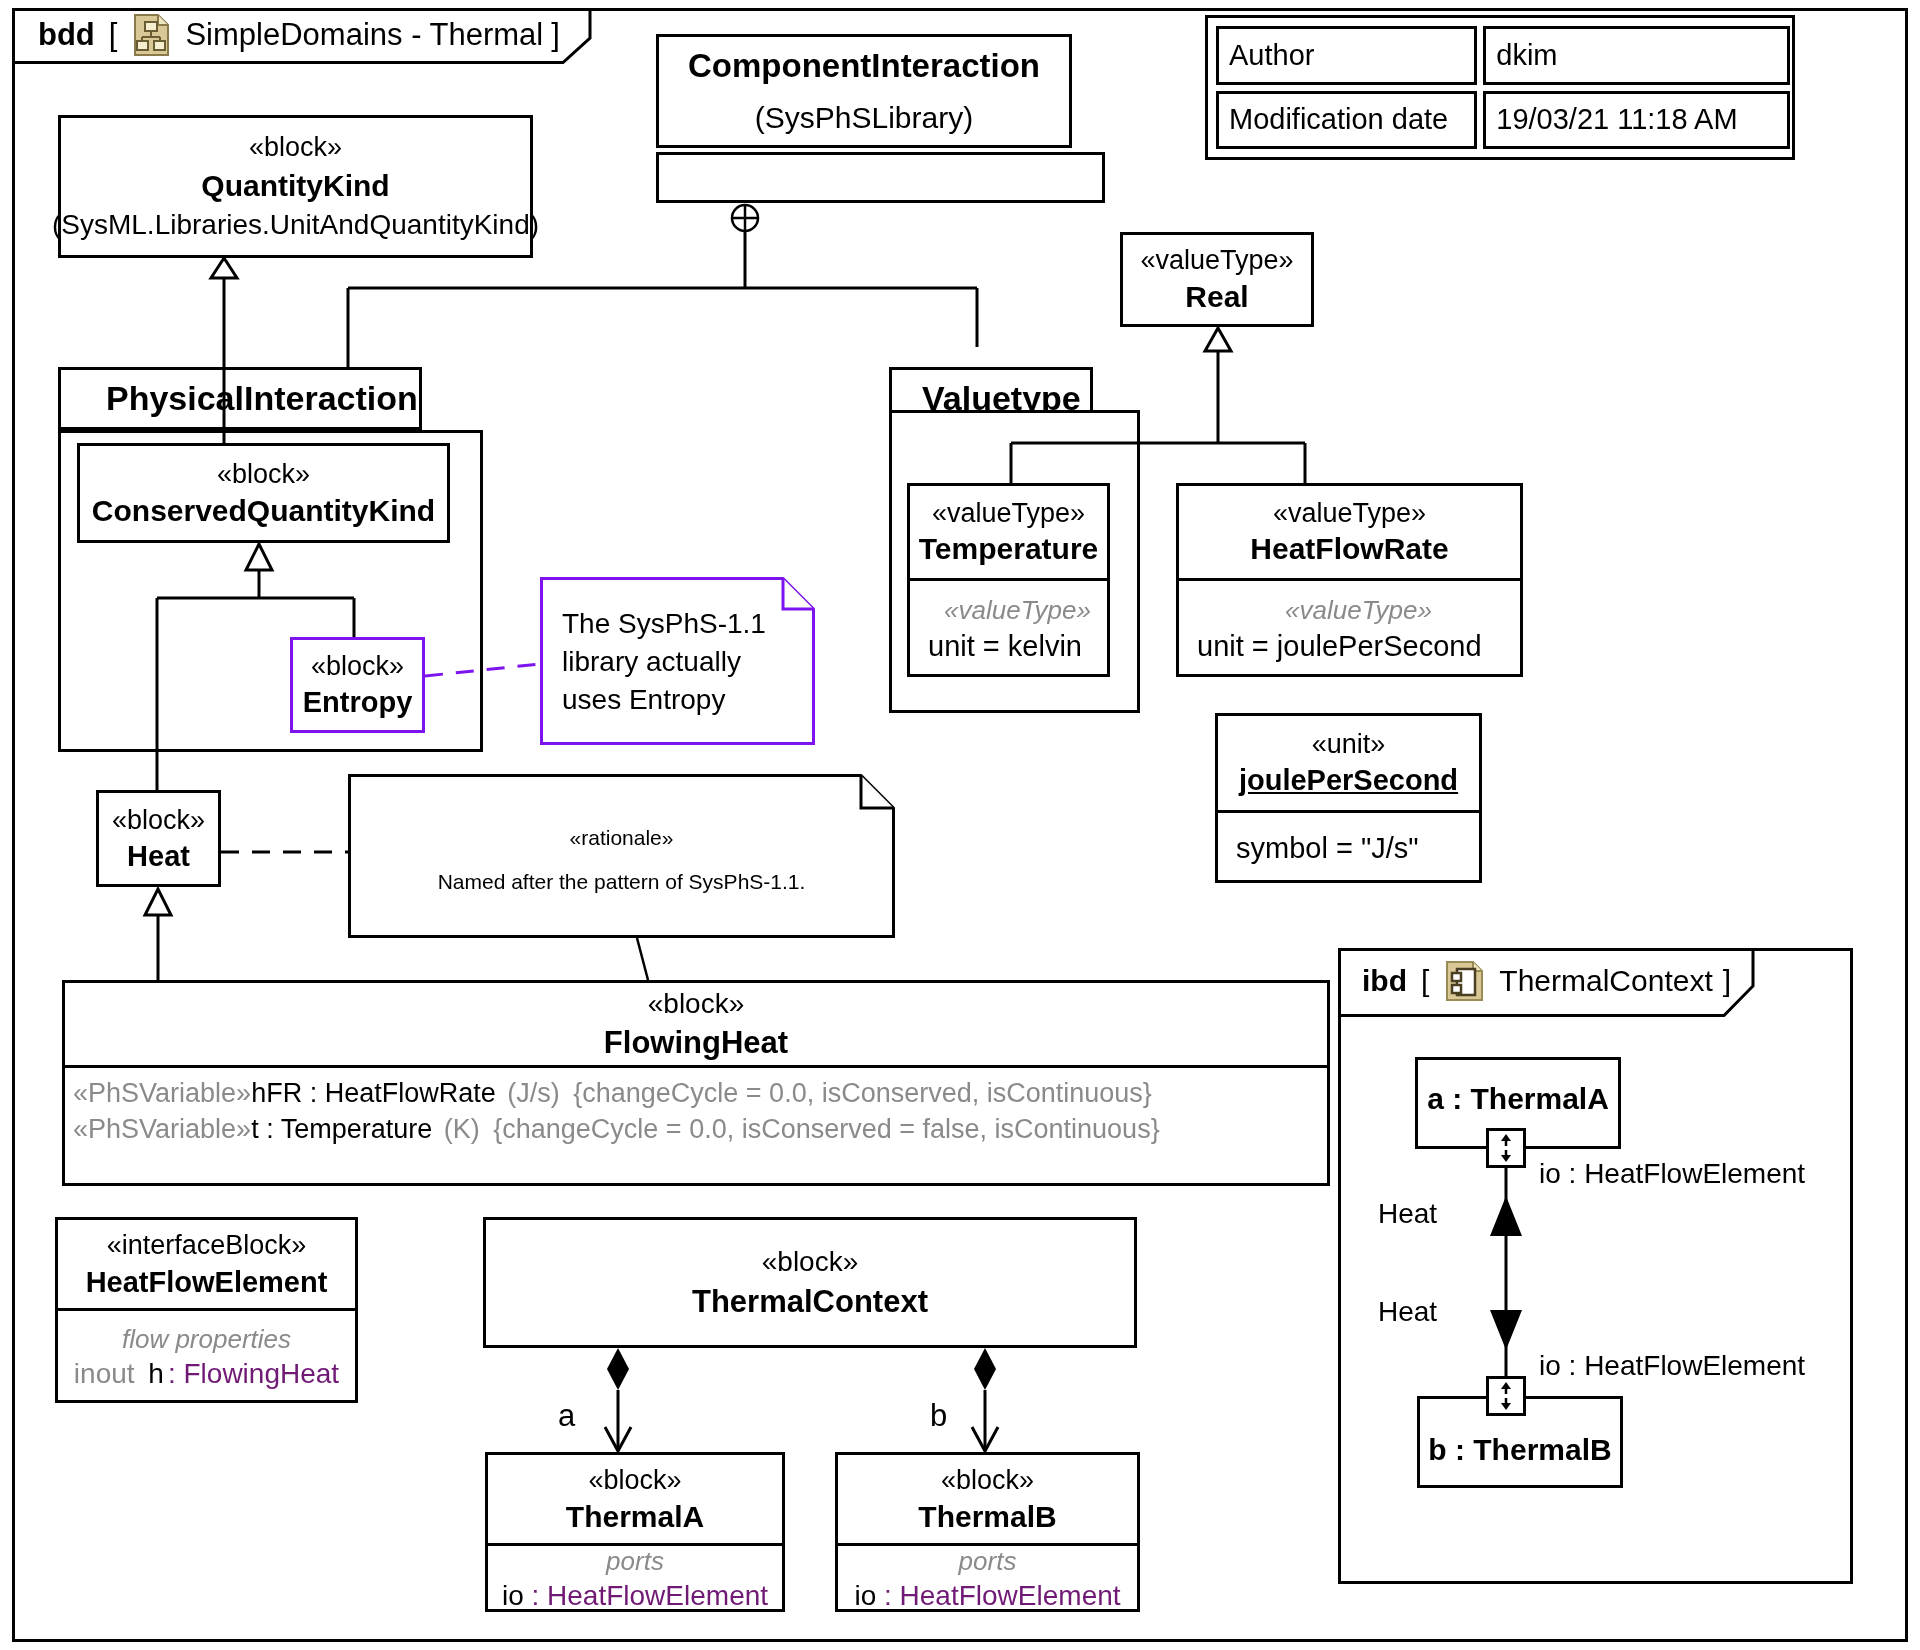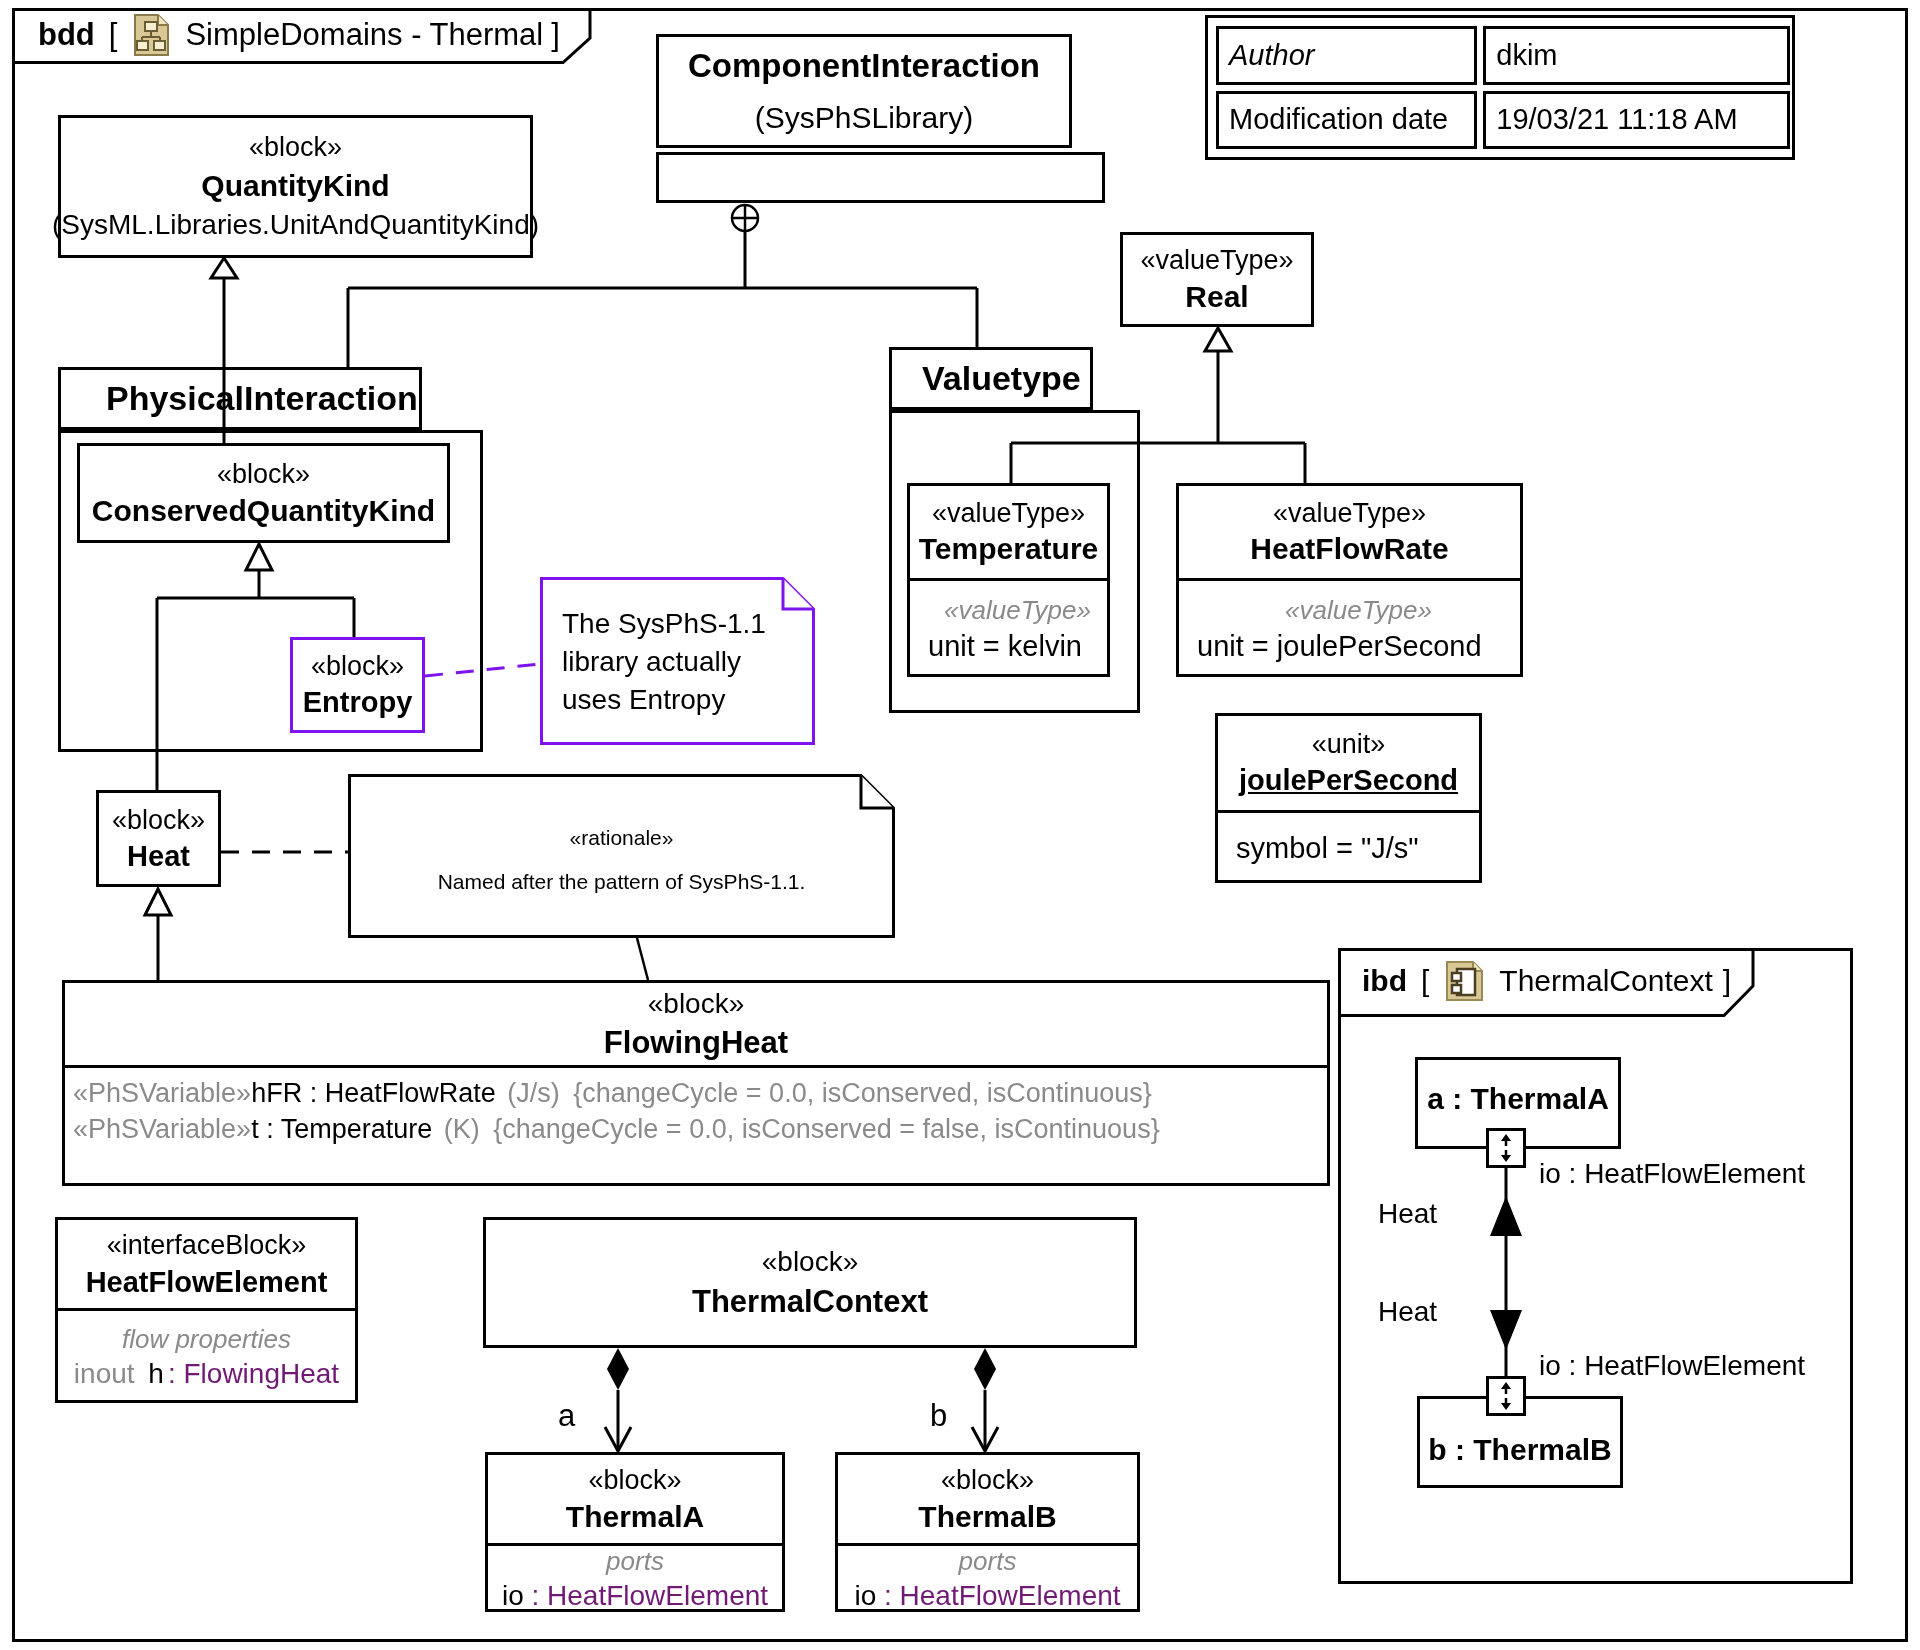--- a/index.html
+++ b/index.html
@@ -50,21 +50,21 @@
           <rect x="6" y="28" width="11" height="9" fill="#f5eed0" stroke="#6b5d33" stroke-width="2"></rect>
           <rect x="23" y="28" width="11" height="9" fill="#f5eed0" stroke="#6b5d33" stroke-width="2"></rect>
         </svg>
       </span>
       <span>SimpleDomains - Thermal</span>
       <span style="margin-left:-6px;">]</span>
     </div>
   </div>
 
   <div class="box" style="left:1205px;top:15px;width:590px;height:145px;padding:8px;display:grid;grid-template-columns:46% 54%;grid-template-rows:1fr 1fr;gap:6px;">
-    <div style="border:3px solid #000;display:flex;align-items:center;padding-left:10px;font-size:29px;font-style:italic;">Author</div>
+    <div style="border:3px solid #000;display:flex;align-items:center;padding-left:10px;font-size:29px;">Author</div>
     <div style="border:3px solid #000;display:flex;align-items:center;padding-left:10px;font-size:29px;">dkim</div>
     <div style="border:3px solid #000;display:flex;align-items:center;padding-left:10px;font-size:29px;">Modification date</div>
     <div style="border:3px solid #000;display:flex;align-items:center;padding-left:10px;font-size:29px;">19/03/21 11:18 AM</div>
   </div>
 
   <div class="box col" style="left:58px;top:115px;width:475px;height:143px;gap:6px;">
     <span class="stereo">«block»</span>
     <span class="bname">QuantityKind</span>
     <span class="lib">(SysML.Libraries.UnitAndQuantityKind)</span>
   </div>
@@ -93,21 +93,21 @@
   <div class="box col" style="left:96px;top:790px;width:125px;height:97px;gap:4px;">
     <span class="stereo">«block»</span>
     <span class="bname" style="font-size:29px;">Heat</span>
   </div>
 
   <div class="box col" style="left:1120px;top:232px;width:194px;height:95px;gap:4px;">
     <span class="stereo">«valueType»</span>
     <span class="bname">Real</span>
   </div>
 
-  <div class="box" style="left:889px;top:347px;width:204px;height:63px;display:flex;align-items:center;padding-left:30px;">
+  <div class="box" style="left:889px;top:367px;width:204px;height:63px;display:flex;align-items:center;padding-left:30px;">
     <span class="big-title">Valuetype</span>
   </div>
   <div class="box" style="left:889px;top:410px;width:251px;height:303px;"></div>
 
   <div class="box" style="left:907px;top:483px;width:203px;height:194px;z-index:12;">
     <div class="col" style="height:92px;gap:3px;">
       <span class="stereo">«valueType»</span>
       <span class="bname">Temperature</span>
     </div>
     <div class="col divided" style="height:96px;gap:4px;align-items:flex-start;padding-left:18px;">

